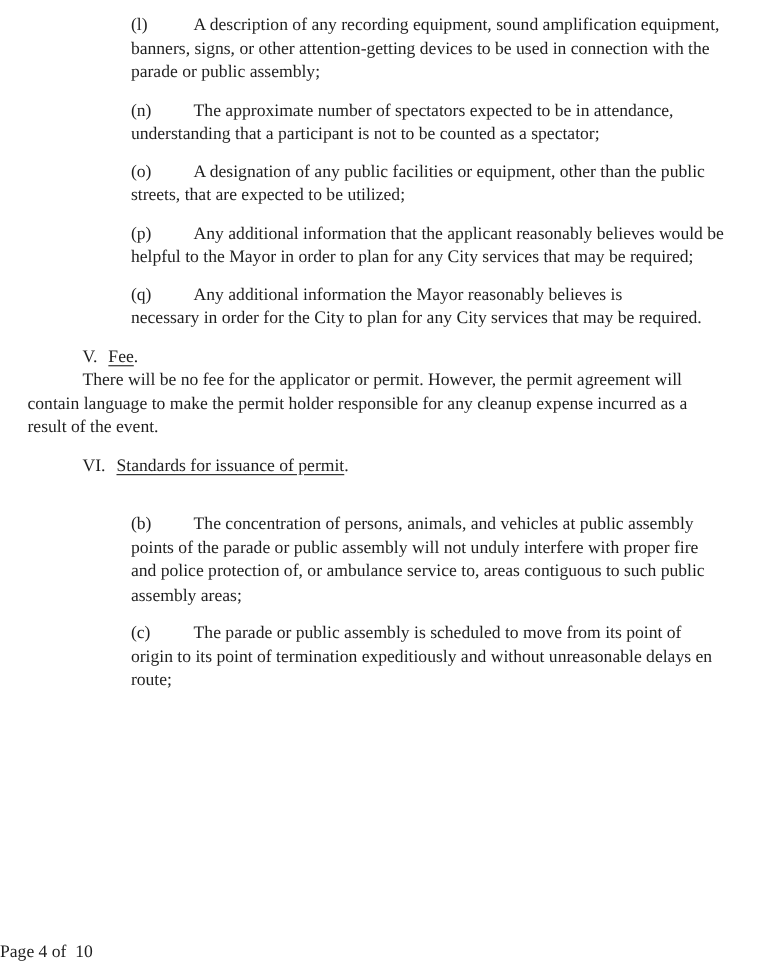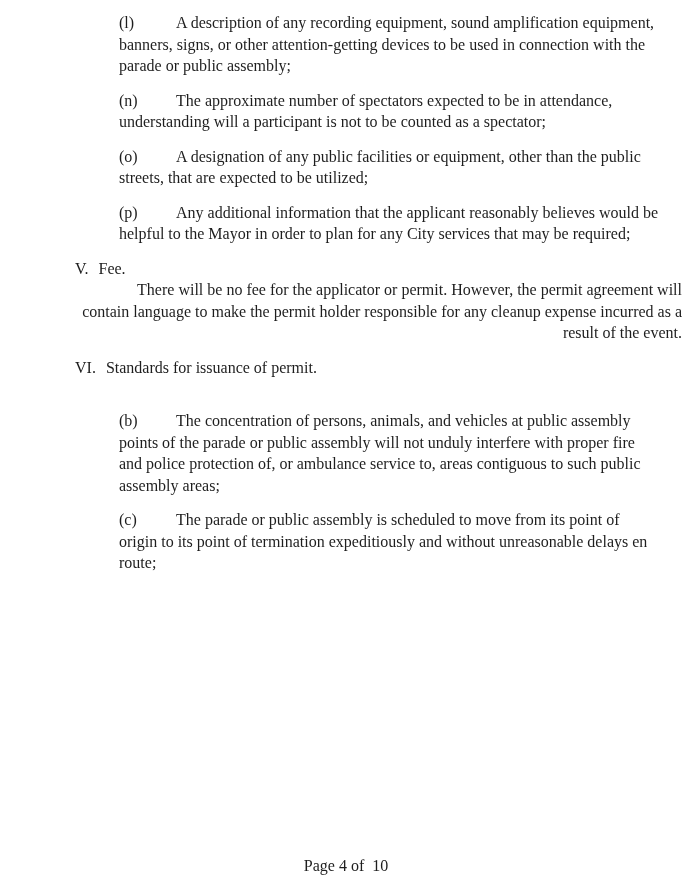--- a/index.html
+++ b/index.html
@@ -27,57 +27,59 @@
   }
   .item-text {
     white-space: pre-line;
   }
   
   .heading {
     margin-left: 50px;
   }
   .heading .numeral { margin-right: 10px; }
   .underline {
+    text-decoration: underline;
     text-underline-offset: 3px;
   }
   .para {
     white-space: pre-line;
     text-indent: 50px;
     margin: 0 0 13px 0;
-    text-align: right;
   }
   .heading-v { margin-bottom: 0; }
   .heading-vi { margin-bottom: 32px; }
   .footer {
     position: absolute;
     left: 0; right: 0;
     bottom: 15px;
-    text-align: center;
+    text-align: left;
     white-space: pre;
   }
 </style>
 </head>
 <body>
 
 <div class="content">
 
   <div class="item"><span class="item-label">(l)</span><span class="item-text">A description of any recording equipment, sound amplification equipment,
 banners, signs, or other attention-getting devices to be used in connection with the
 parade or public assembly;</span></div>
 
 
   <div class="item"><span class="item-label">(n)</span><span class="item-text">The approximate number of spectators expected to be in attendance,
-understanding will a participant is not to be counted as a spectator;</span></div>
+understanding that a participant is not to be counted as a spectator;</span></div>
 
   <div class="item"><span class="item-label">(o)</span><span class="item-text">A designation of any public facilities or equipment, other than the public
 streets, that are expected to be utilized;</span></div>
 
   <div class="item"><span class="item-label">(p)</span><span class="item-text">Any additional information that the applicant reasonably believes would be
 helpful to the Mayor in order to plan for any City services that may be required;</span></div>
 
+  <div class="item"><span class="item-label">(q)</span><span class="item-text">Any additional information the Mayor reasonably believes is
+necessary in order for the City to plan for any City services that may be required.</span></div>
 
   <div class="heading heading-v"><span class="numeral">V.</span><span class="underline">Fee</span><span>.</span></div>
 
   <div class="para">There will be no fee for the applicator or permit. However, the permit agreement will
 contain language to make the permit holder responsible for any cleanup expense incurred as a
 result of the event.</div>
 
   <div class="heading heading-vi"><span class="numeral">VI.</span><span class="underline">Standards for issuance of permit</span><span>.</span></div>
 
 

